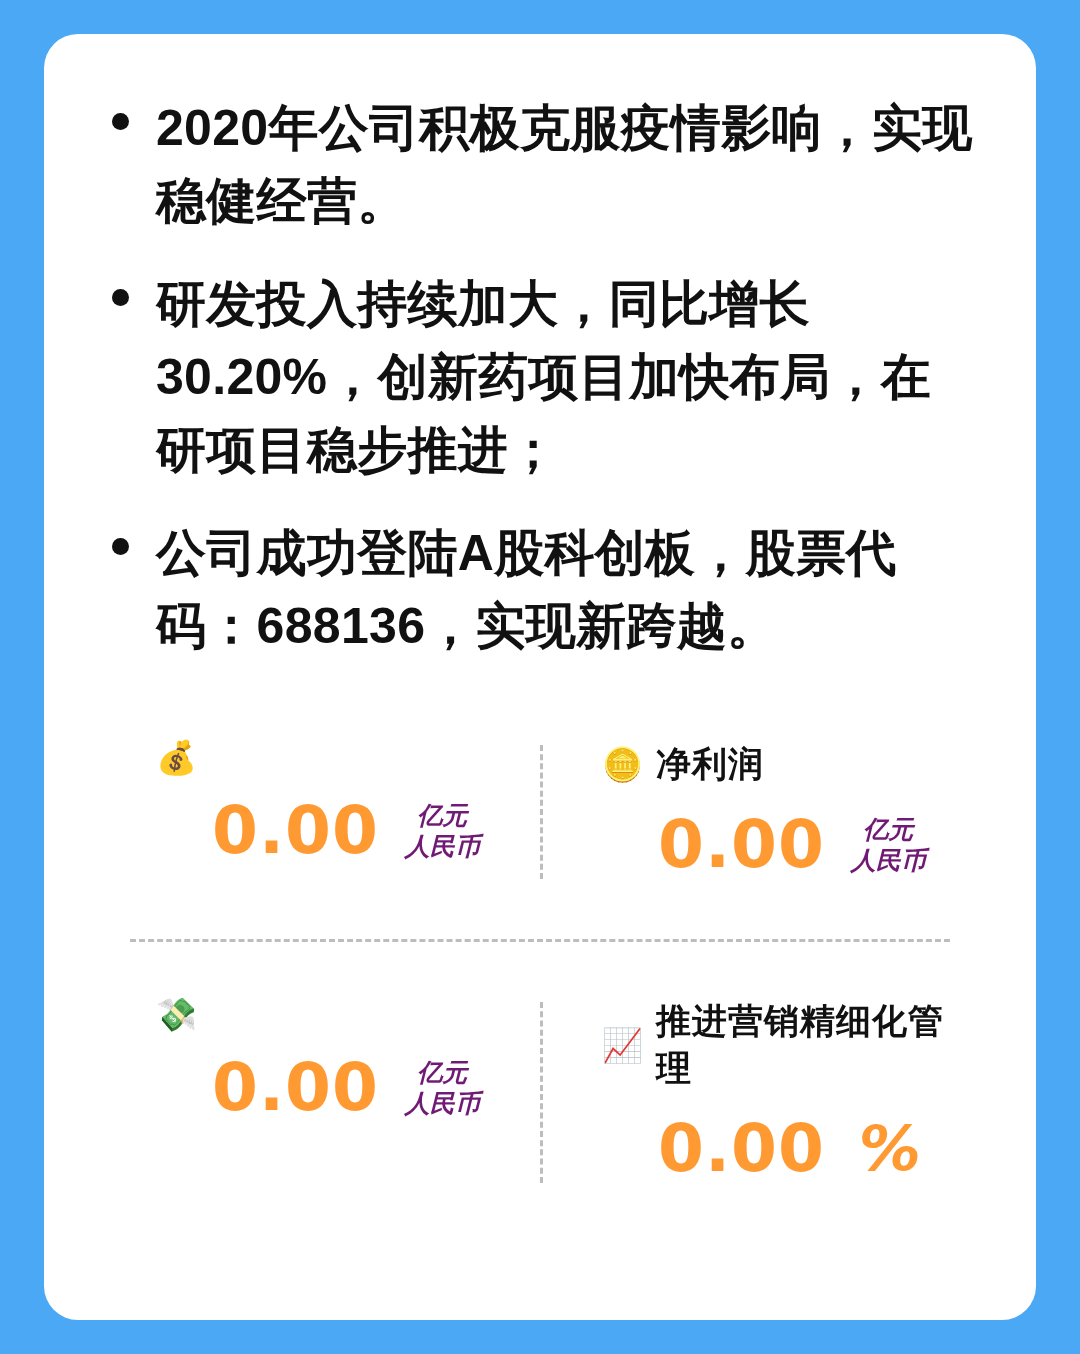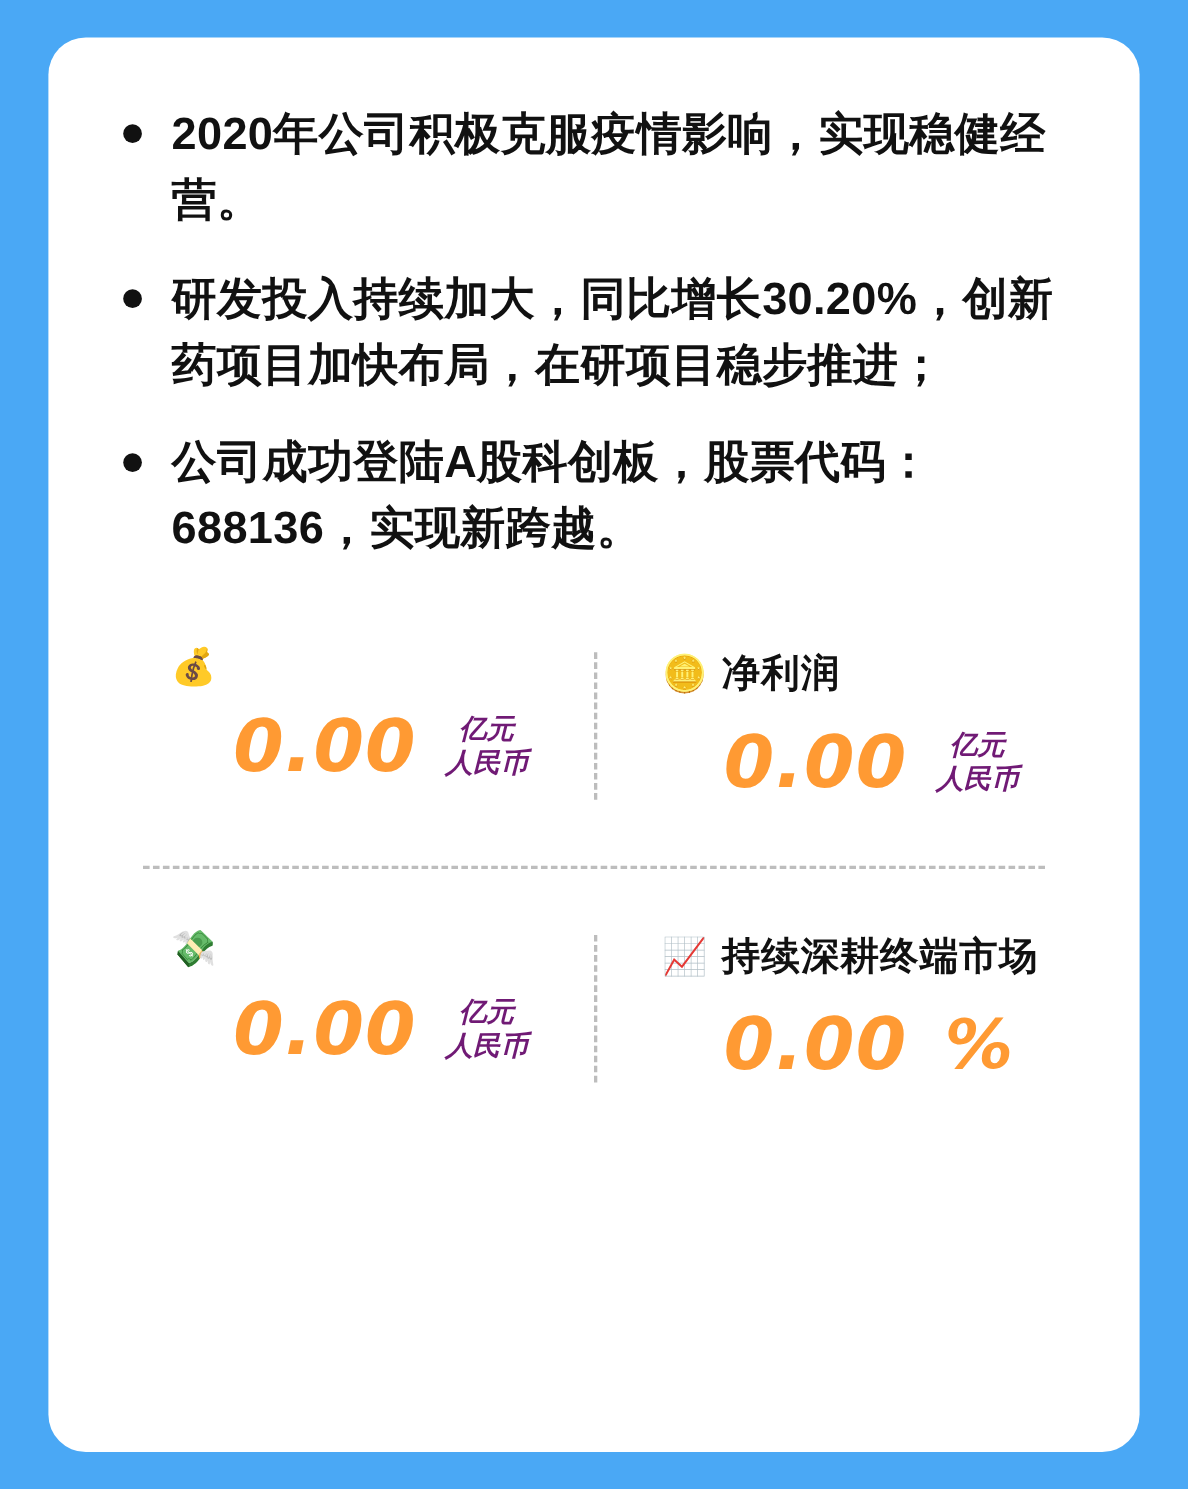--- a/index.html
+++ b/index.html
@@ -27,21 +27,21 @@
   
   .bullets {
     list-style: none;
     margin: 0;
     padding: 0;
   }
   .bullets li {
     position: relative;
     padding-left: 52px;
     margin-bottom: 30px;
-    font-size: 41px;
+    font-size: 50px;
     font-weight: bold;
     line-height: 1.46;
     color: #111111;
     letter-spacing: 0.3px;
   }
   .bullets li:last-child { margin-bottom: 0; }
   .bullets li .dot {
     position: absolute;
     left: 8px;
     top: 21px;
@@ -80,21 +80,20 @@
     line-height: 1;
   }
   .metric-value-row {
     display: flex;
     align-items: center;
     margin-top: 18px;
     padding-left: 56px;
   }
   .metric-value {
     font-family: "DejaVu Sans", sans-serif;
-    font-style: italic;
     font-weight: bold;
     font-size: 66px;
     color: #ff9a33;
     letter-spacing: 1px;
   }
   .metric-unit {
     margin-left: 26px;
     font-size: 25px;
     font-weight: bold;
     color: #701a75;
@@ -194,21 +193,21 @@
           <span class="metric-unit">
             <span>亿元</span><br>
             <span>人民币</span>
           </span>
         </div>
       </div>
 
       <div class="metric-cell right">
         <div class="metric-head">
           <span class="emoji">📈</span>
-          <span>持续深耕终端市场</span>
+          <span>推进营销精细化管理</span>
         </div>
         <div class="metric-value-row">
           <span class="metric-value">0.00</span>
           <span class="metric-unit pct">%</span>
         </div>
       </div>
     </div>
 
   </div>
 </div>

